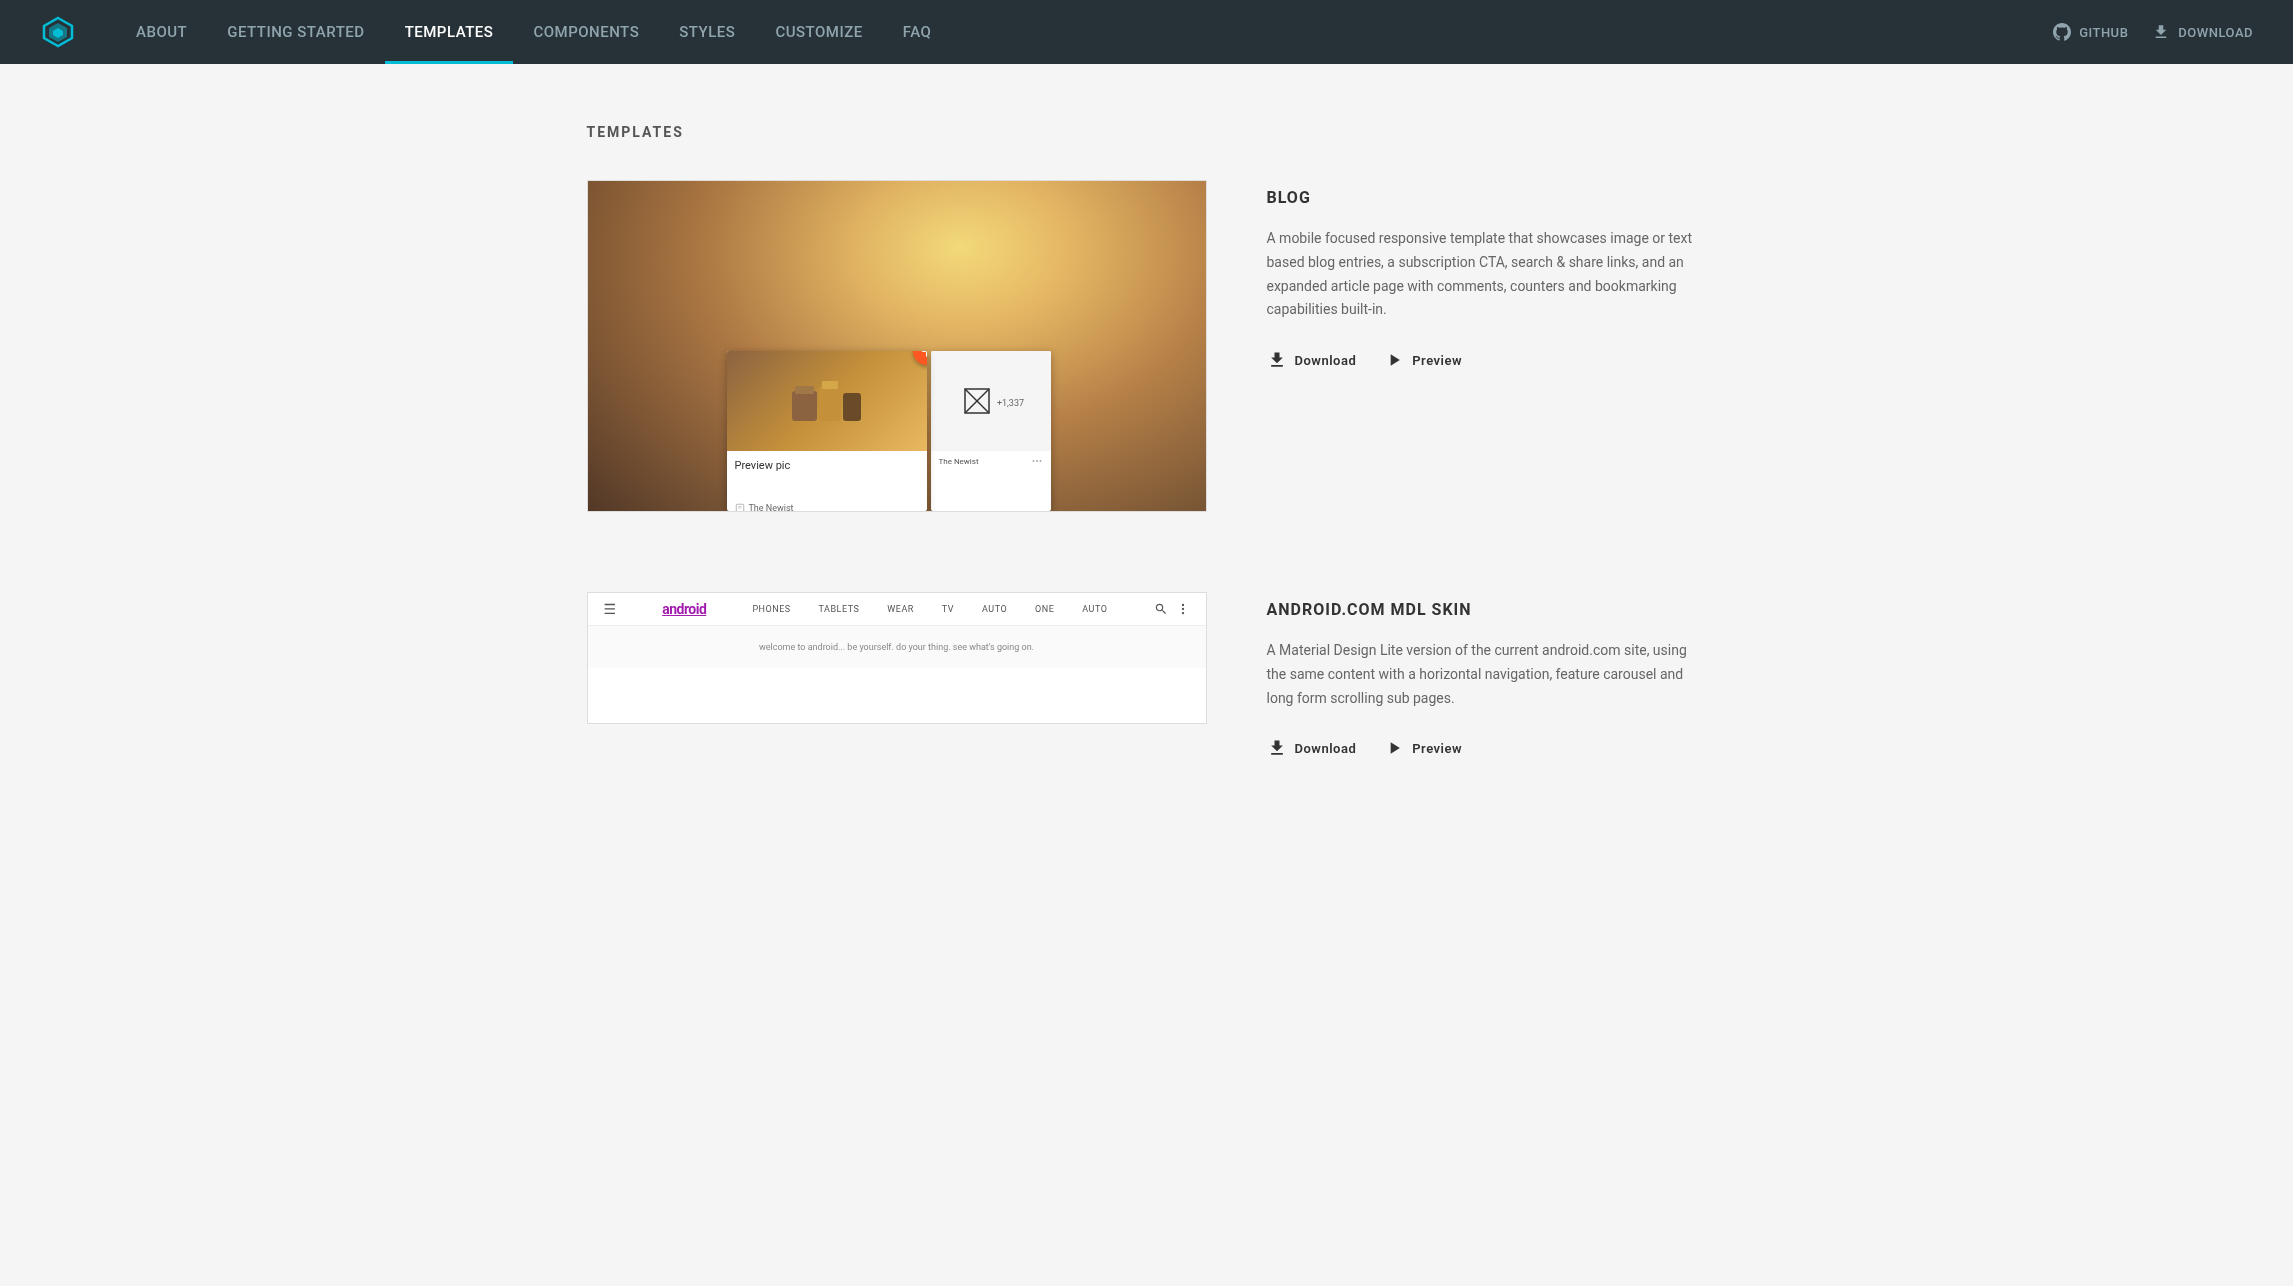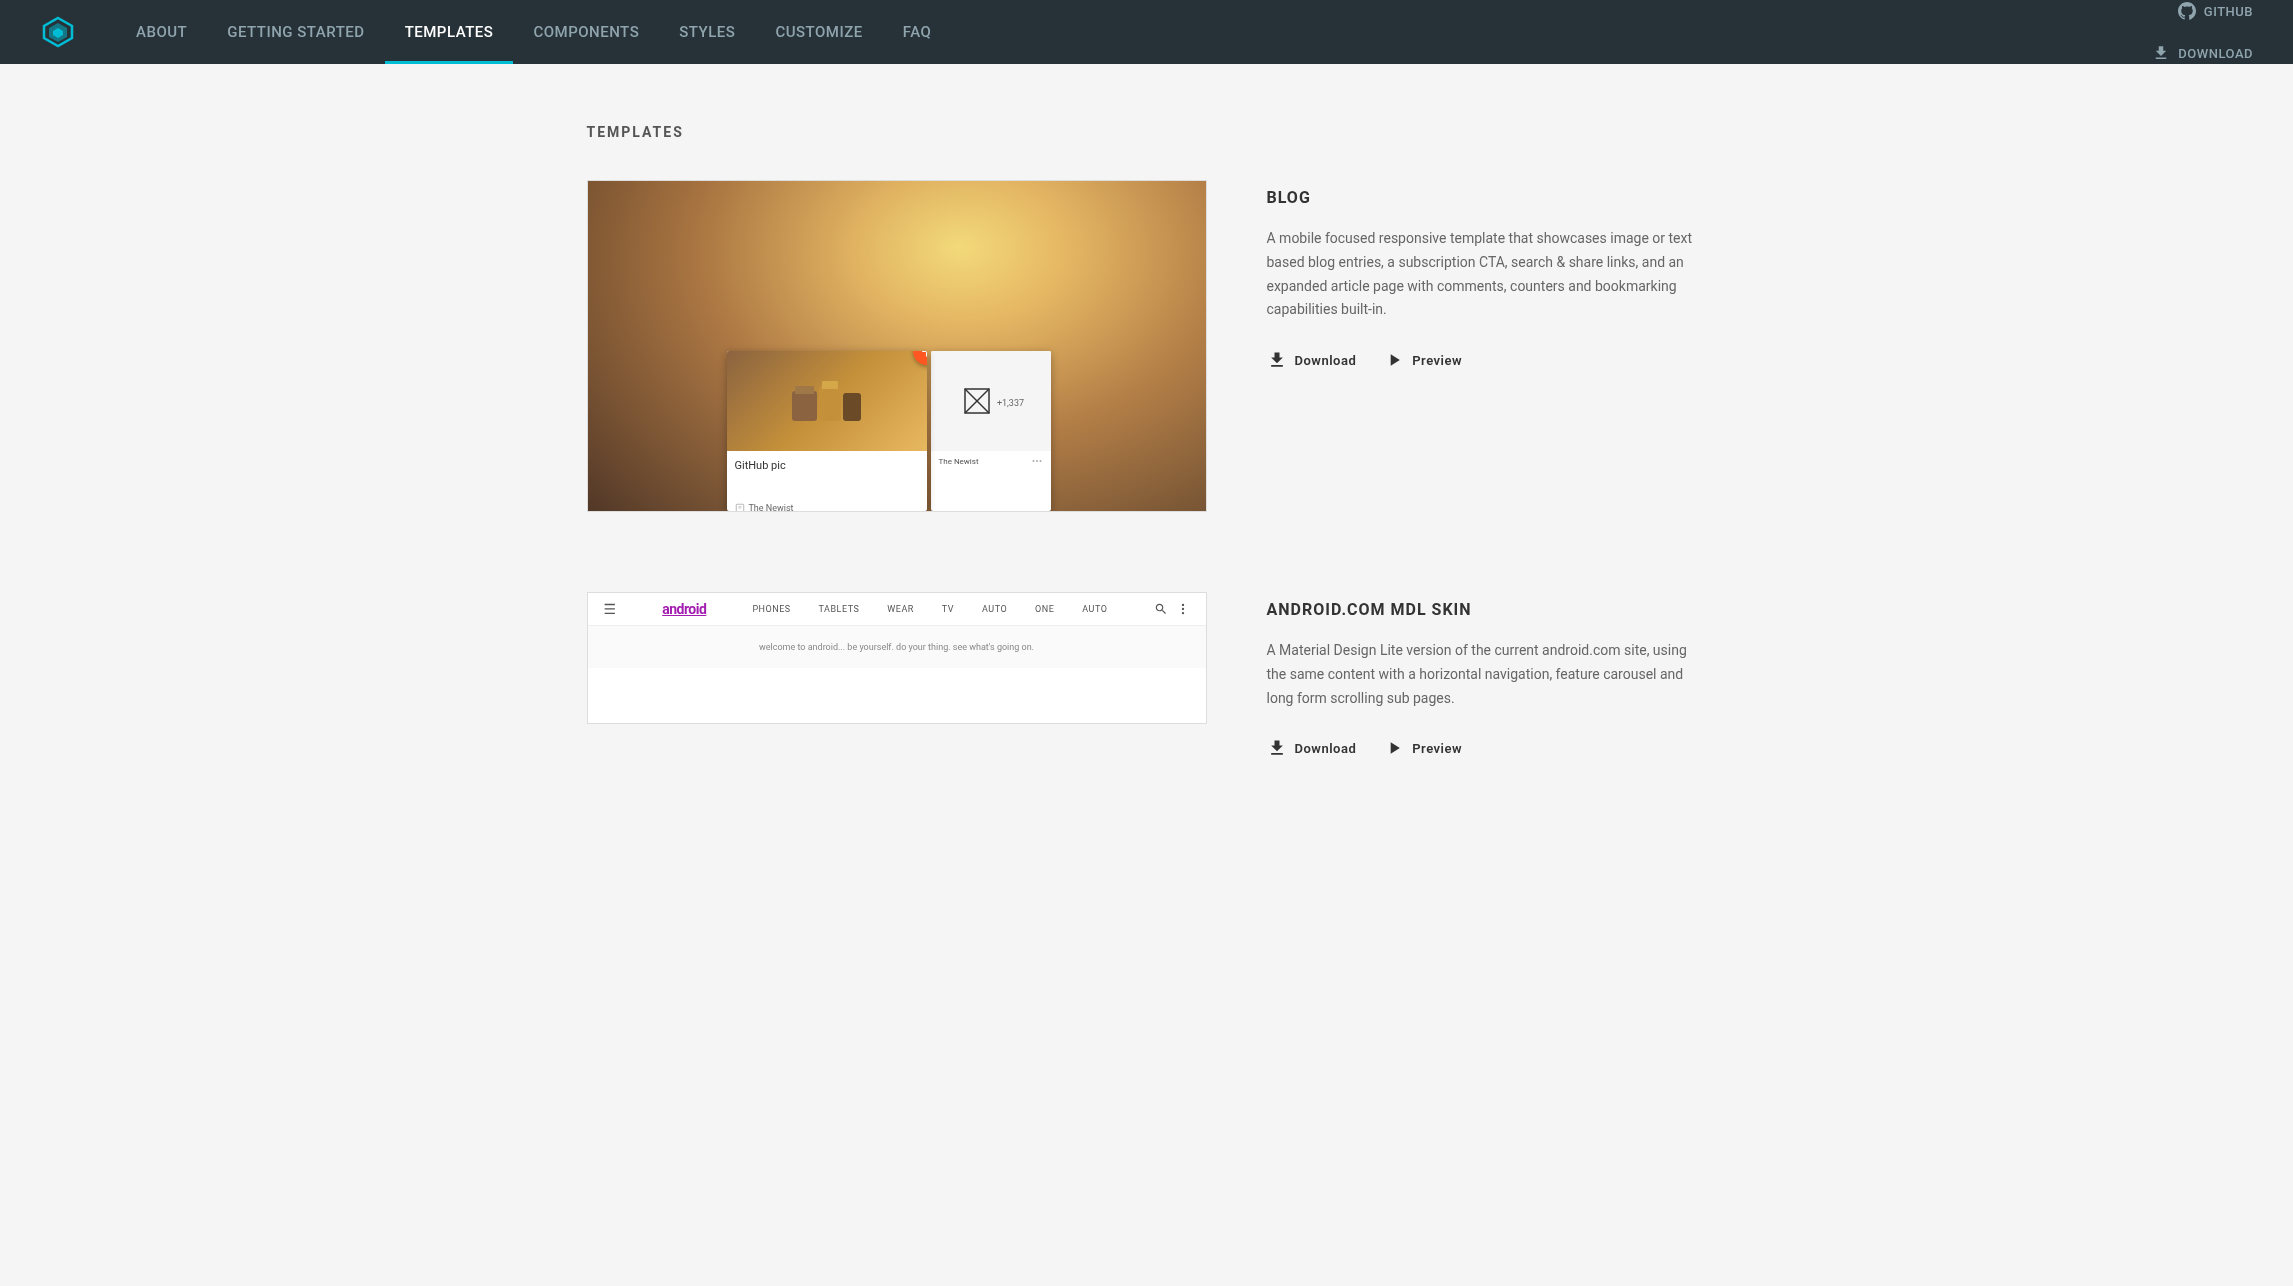--- a/index.html
+++ b/index.html
@@ -50,24 +50,23 @@
       content: '';
       position: absolute;
       bottom: 0;
       left: 0;
       right: 0;
       height: 3px;
       background: #00bcd4;
     }
     .header-actions {
       display: flex;
-      align-items: flex-end;
+      align-items: flex-start;
       gap: 24px;
       margin-left: auto;
-      flex-direction: column;
     }
     .header-btn {
       display: flex;
       align-items: center;
       gap: 8px;
       color: #90a4ae;
       font-size: 13px;
       font-weight: 500;
       cursor: pointer;
       text-transform: uppercase;
@@ -353,21 +352,21 @@
             <div class="blog-card-left-img">
 
               <svg width="80" height="60" viewBox="0 0 80 60">
                 <rect x="5" y="20" width="25" height="30" rx="3" fill="#8b6340"></rect>
                 <rect x="8" y="15" width="19" height="8" rx="1" fill="#a07848"></rect>
                 <rect x="32" y="15" width="22" height="35" rx="3" fill="#c4903a"></rect>
                 <rect x="35" y="10" width="16" height="8" rx="1" fill="#d4a848"></rect>
                 <rect x="56" y="22" width="18" height="28" rx="3" fill="#6b4a28"></rect>
               </svg>
             </div>
-            <div class="blog-card-left-text">GitHub pic</div>
+            <div class="blog-card-left-text">Preview pic</div>
             <div class="blog-card-left-footer">
               <svg width="10" height="10" viewBox="0 0 24 24" fill="#aaa">
                   <rect x="3" y="3" width="18" height="18" rx="2" fill="none" stroke="#aaa" stroke-width="2"></rect>
                   <line x1="8" y1="9" x2="16" y2="9" stroke="#aaa" stroke-width="1.5"></line>
                   <line x1="8" y1="12" x2="14" y2="12" stroke="#aaa" stroke-width="1.5"></line>
                 </svg>
               <span>The Newist</span>
               <span style="margin-left:4px; font-size:11px; color:#aaa;margin-top:35px;">2 days ago</span>
             </div>
 

